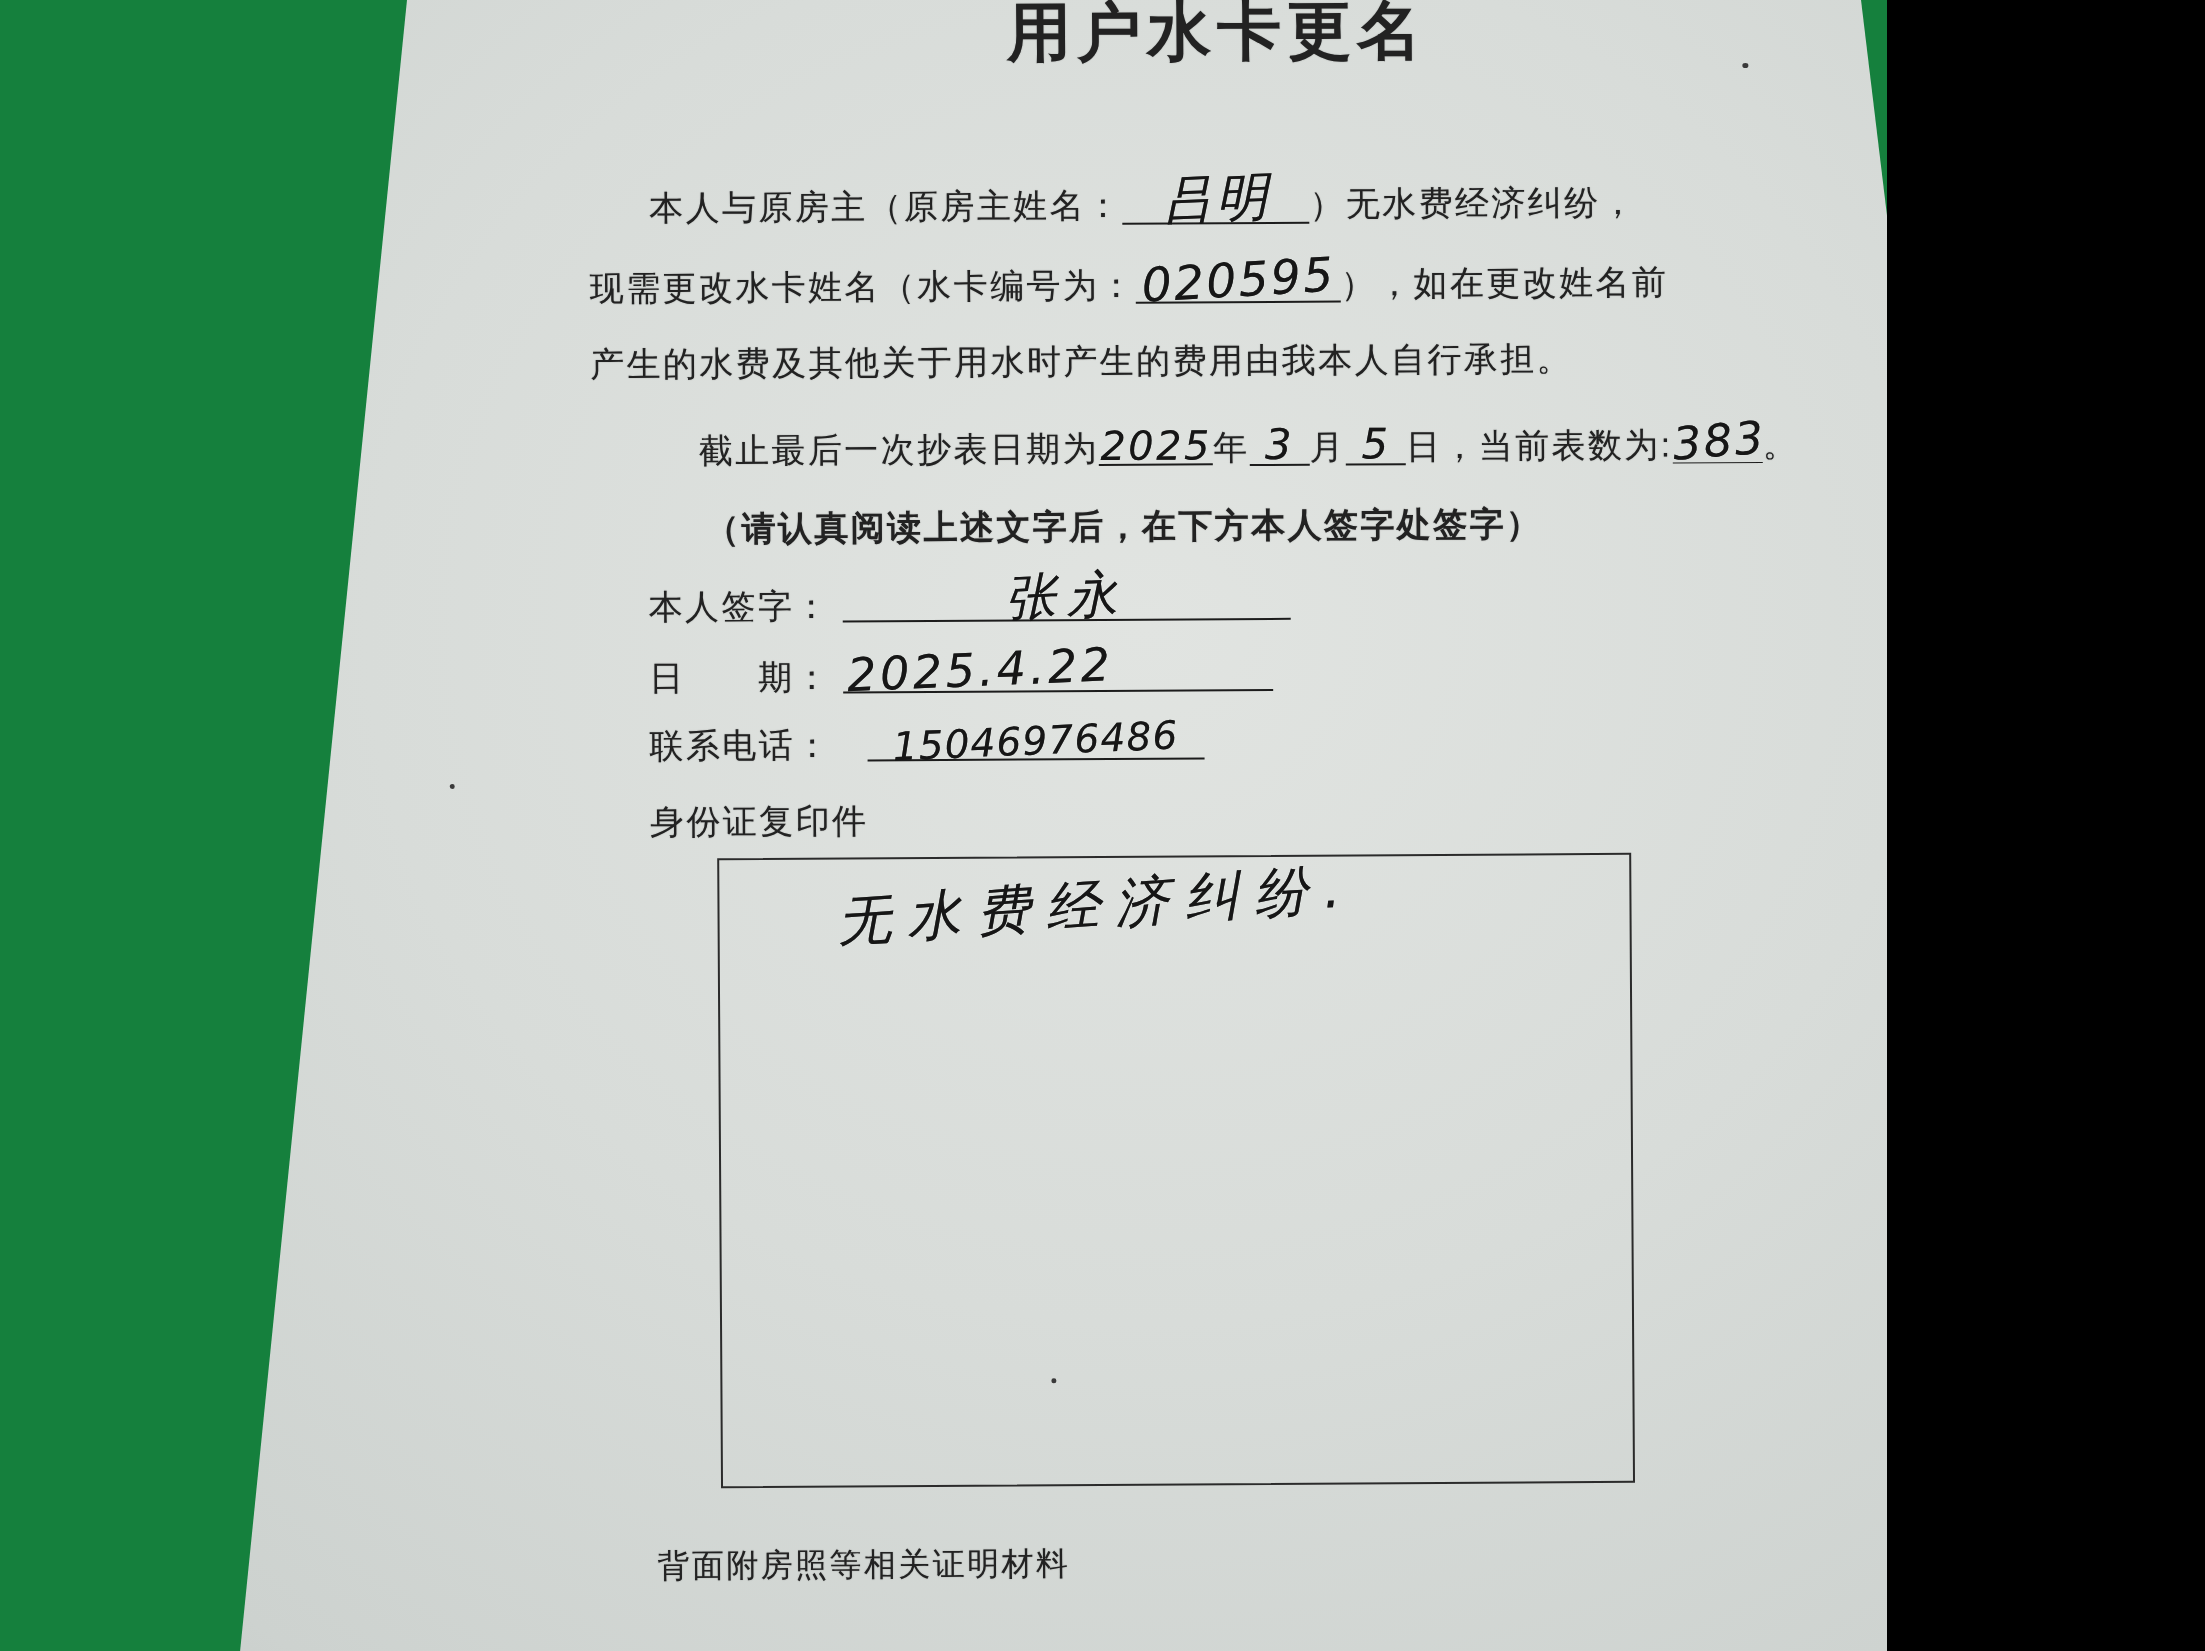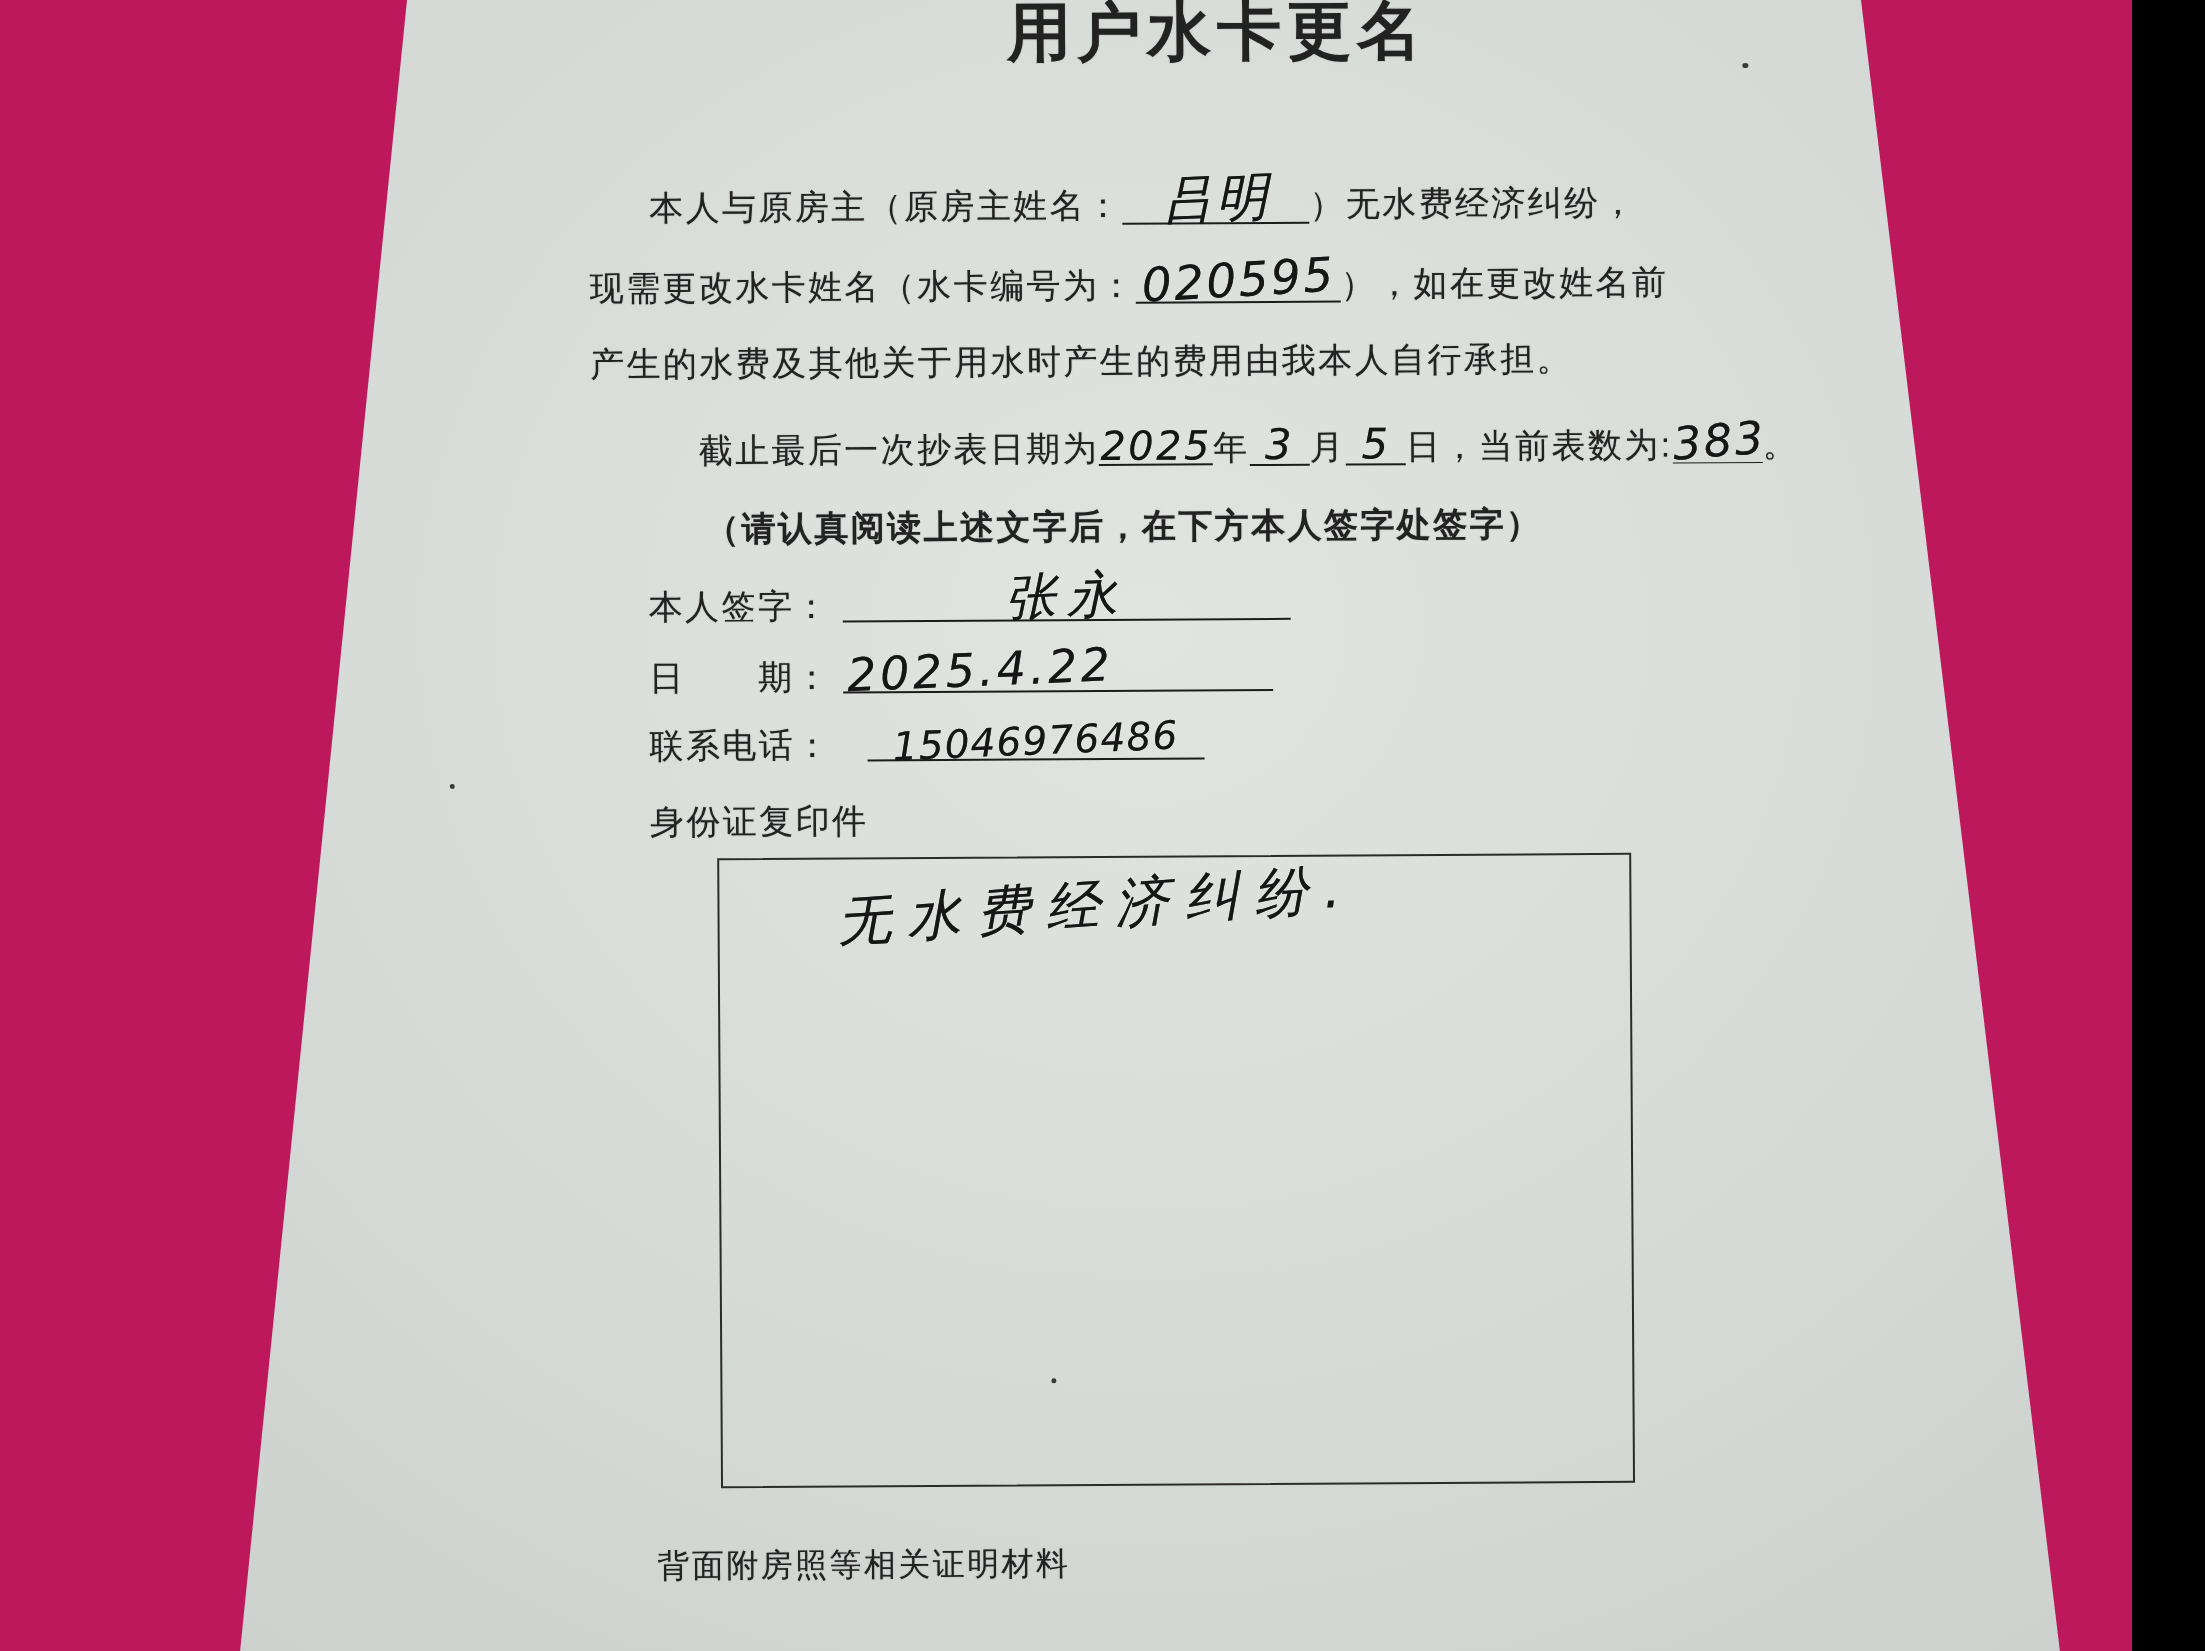--- a/index.html
+++ b/index.html
@@ -1,18 +1,18 @@
 <!DOCTYPE html>
 <html style="font-size:9.6px"><head>
 <meta charset="utf-8">
 <style>
   html,body{margin:0;padding:0;background:#000;}
   .stage{
-    position:relative;width:2132px;height:1652px;overflow:hidden;
-    background:#be185d;
+    position:relative;width:1887px;height:1652px;overflow:hidden;
+    background:#15803d;
     font-family:"Liberation Sans","DejaVu Sans",sans-serif;
   }
   .paper{
     position:absolute;left:0;top:0;width:2205px;height:1652px;
     clip-path:polygon(407px 0px, 1861px 0px, 2060px 1652px, 240px 1652px);
     background:radial-gradient(ellipse at 52% 38%, #e1e4e1 0%, #d8dcd9 48%, #cdd2cf 88%, #c6cbc8 100%);
   }
   .content{position:absolute;left:0;top:0;width:2205px;height:1652px;transform:rotate(-0.35deg);color:#1f1f1f;}
   .print{color:#222;text-shadow:0 0 1.2px rgba(45,45,45,.45);}
   .title{

